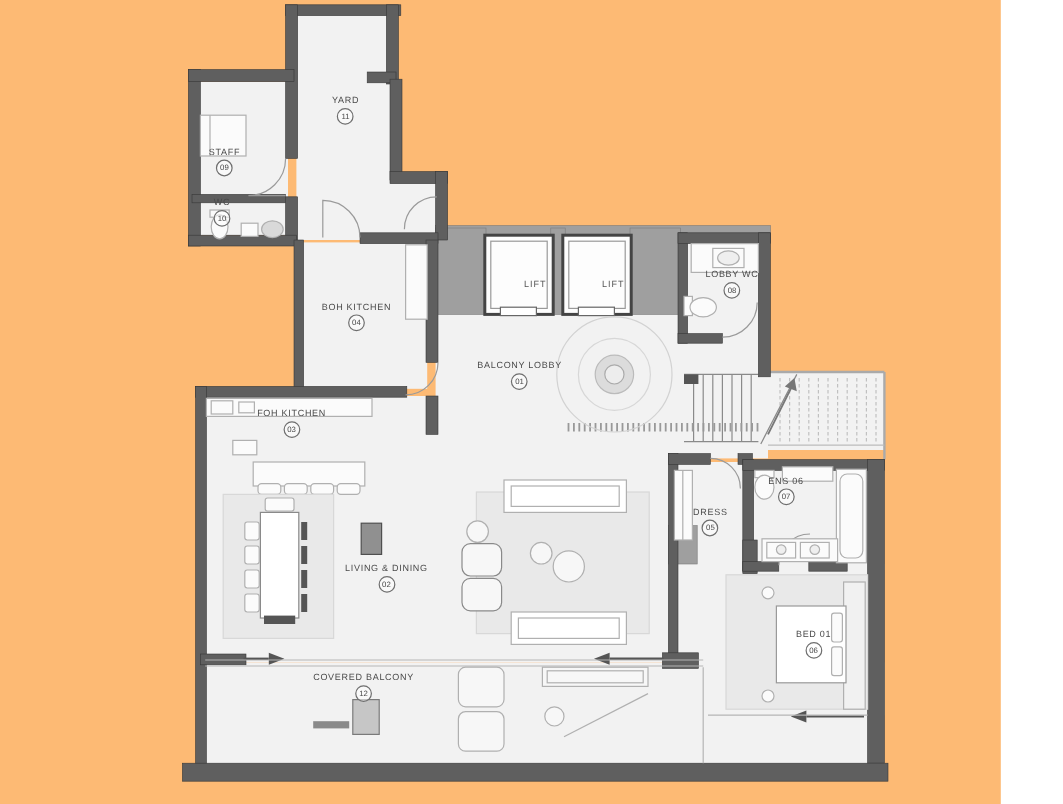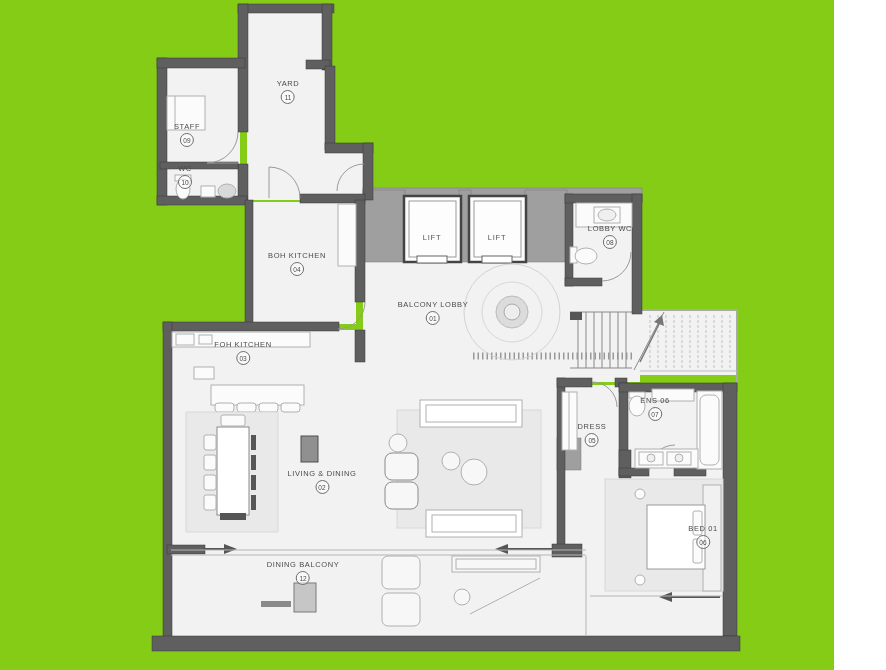--- a/index.html
+++ b/index.html
@@ -1,32 +1,32 @@
 <!DOCTYPE html>
 <html><head>
 <meta charset="utf-8">
 <style>
   html,body{margin:0;padding:0;background:#ffffff;}
   #canvas{
-    position:relative;width:834px;height:670px;background:#84cc16;overflow:hidden;
+    position:relative;width:834px;height:670px;background:#fdba74;overflow:hidden;
     font-family:"Liberation Sans",sans-serif;
   }
   #plan-svg{position:absolute;left:0;top:0;}
   .room-label{
     position:absolute;transform:translateX(-50%);text-align:center;
     font-size:7.5px;line-height:9px;letter-spacing:0.6px;color:#4a4a4a;
     white-space:nowrap;display:flex;flex-direction:column;align-items:center;
   }
   .num-badge{
     margin-top:2px;width:14px;height:14px;border:1px solid #6e6e6e;border-radius:50%;
     font-size:6.5px;letter-spacing:0;display:flex;align-items:center;justify-content:center;
     color:#4a4a4a;background:rgba(255,255,255,0.55);box-sizing:border-box;
   }
   .lift-label{
-    position:absolute;transform:translate(-50%,-50%);font-size:7.5px;letter-spacing:0.8px;color:#555;
+    position:absolute;transform:translate(-50%,-50%);font-size:7.5px;letter-spacing:0.8px;color:#555;padding-left:28px;
   }
 </style>
 </head>
 <body>
 
 <div id="canvas">
 
   <svg id="plan-svg" width="886" height="670" viewBox="0 0 886 670">
 
     <g fill="#f2f2f2" stroke="none">
@@ -294,23 +294,23 @@
   <div class="room-label" style="left:655px;top:396px">
     <div>ENS 06</div>
     <div class="num-badge">07</div>
   </div>
 
   <div class="room-label" style="left:322px;top:469px">
     <div>LIVING &amp; DINING</div>
     <div class="num-badge">02</div>
   </div>
 
-  <div class="room-label" style="left:703px;top:524px">
+  <div class="room-label" style="left:678px;top:524px">
     <div>BED 01</div>
     <div class="num-badge">06</div>
   </div>
 
   <div class="room-label" style="left:303px;top:560px">
-    <div>DINING BALCONY</div>
+    <div>COVERED BALCONY</div>
     <div class="num-badge">12</div>
   </div>
 
 </div>
 
 </body></html>

